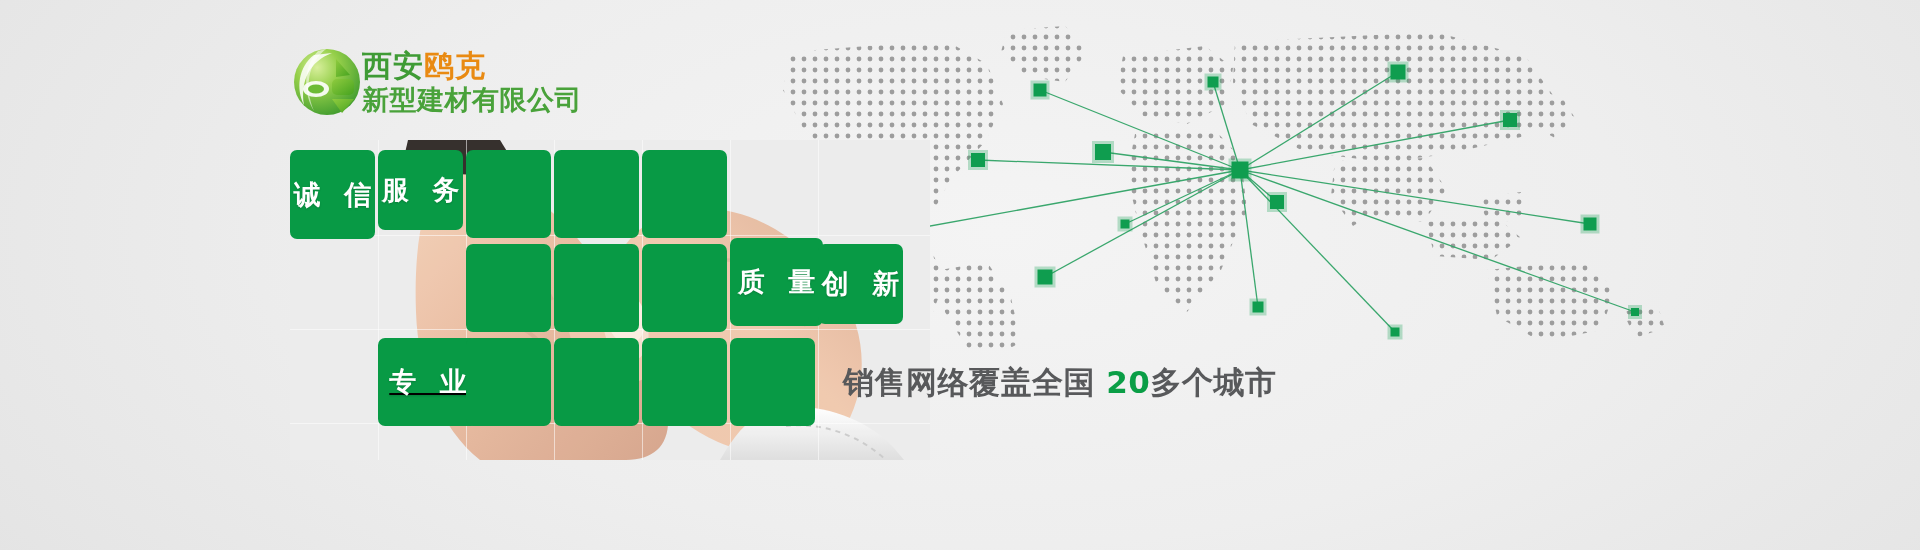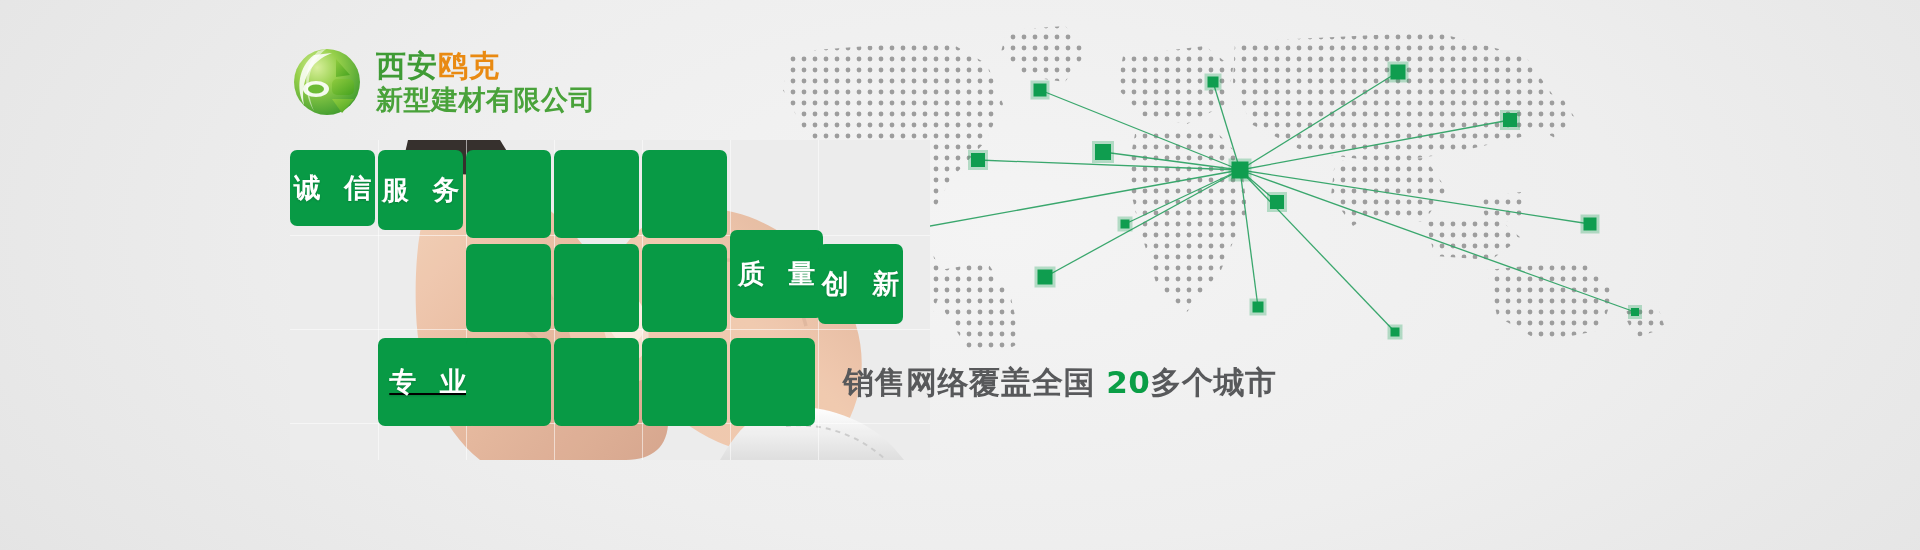--- a/index.html
+++ b/index.html
@@ -7,21 +7,21 @@
     width:1920px;height:550px;overflow:hidden;
     font-family:"DejaVu Sans","Liberation Sans",sans-serif;
     background:#ededed;
   }
   #banner{
     position:relative;width:1920px;height:550px;overflow:hidden;
     background:
       radial-gradient(ellipse 1400px 700px at 52% 42%, #f4f4f4 0%, #eeeeee 45%, #e6e6e6 78%, #e0e0e0 100%);
   }
   
-  #logo-block{position:absolute;left:292px;top:47px;display:flex;align-items:center;gap:14px;}
+  #logo-block{position:absolute;left:292px;top:47px;display:flex;align-items:center;}
   #logo-mark{position:relative;width:70px;height:70px;flex:0 0 70px;}
   #logo-text{display:flex;flex-direction:column;justify-content:center;line-height:1.04;}
   .logo-line1{font-size:30px;font-weight:bold;letter-spacing:1px;white-space:nowrap;}
   .logo-line1 .seg-a{color:#3f9b35;}
   .logo-line1 .seg-b{color:#e98a12;}
   .logo-line2{font-size:27px;font-weight:bold;color:#49a23a;letter-spacing:0.5px;white-space:nowrap;margin-top:4px;}
 
   
   #tile-grid{position:absolute;left:290px;top:150px;width:616px;height:266px;}
   .tile{position:absolute;border-radius:7px;background:#089a45;}
@@ -221,33 +221,33 @@
     <div class="gridline" style="left:0;top:283px;width:640px;height:1px;"></div>
     <div class="gridline" style="left:88px;top:0;width:1px;height:320px;"></div>
     <div class="gridline" style="left:176px;top:0;width:1px;height:320px;"></div>
     <div class="gridline" style="left:264px;top:0;width:1px;height:320px;"></div>
     <div class="gridline" style="left:352px;top:0;width:1px;height:320px;"></div>
     <div class="gridline" style="left:440px;top:0;width:1px;height:320px;"></div>
     <div class="gridline" style="left:528px;top:0;width:1px;height:320px;"></div>
   </div>
 
   <div id="tile-grid">
-      <div class="tile lbl" style="left: 0px; top: 0px; width: 85px; height: 76px; background: rgb(8, 154, 69);">
+      <div class="tile lbl" style="left: 0px; top: 0px; width: 85px; height: 89px; background: rgb(8, 154, 69);">
         <span class="tl-text" style="color: rgb(255, 255, 255);">诚 信</span>
       </div>
       <div class="tile lbl" style="left: 88px; top: 0px; width: 85px; height: 80px; background: rgb(8, 154, 69);">
         <span class="tl-text" style="color: rgb(255, 255, 255);">服 务</span>
       </div>
       <div class="tile" style="left: 176px; top: 0px; width: 85px; height: 88px; background: rgb(8, 154, 69);"></div>
       <div class="tile" style="left: 264px; top: 0px; width: 85px; height: 88px; background: rgb(8, 154, 69);"></div>
       <div class="tile" style="left: 352px; top: 0px; width: 85px; height: 88px; background: rgb(8, 154, 69);"></div>
       <div class="tile" style="left: 176px; top: 94px; width: 85px; height: 88px; background: rgb(8, 154, 69);"></div>
       <div class="tile" style="left: 264px; top: 94px; width: 85px; height: 88px; background: rgb(8, 154, 69);"></div>
       <div class="tile" style="left: 352px; top: 94px; width: 85px; height: 88px; background: rgb(8, 154, 69);"></div>
-      <div class="tile lbl" style="left: 440px; top: 80px; width: 93px; height: 88px; background: rgb(8, 154, 69);">
+      <div class="tile lbl" style="left: 440px; top: 88px; width: 93px; height: 88px; background: rgb(8, 154, 69);">
         <span class="tl-text" style="color: rgb(255, 255, 255);">质 量</span>
       </div>
       <div class="tile lbl" style="left: 528px; top: 94px; width: 85px; height: 80px; background: rgb(8, 154, 69);">
         <span class="tl-text" style="color: rgb(255, 255, 255);">创 新</span>
       </div>
       <div class="tile lbl" style="left: 88px; top: 188px; width: 100px; height: 88px; background: rgb(8, 154, 69); text-decoration: underline;">
         <span class="tl-text" style="color: rgb(255, 255, 255);">专 业</span>
       </div>
       <div class="tile" style="left: 176px; top: 188px; width: 85px; height: 88px; background: rgb(8, 154, 69);"></div>
       <div class="tile" style="left: 264px; top: 188px; width: 85px; height: 88px; background: rgb(8, 154, 69);"></div>

